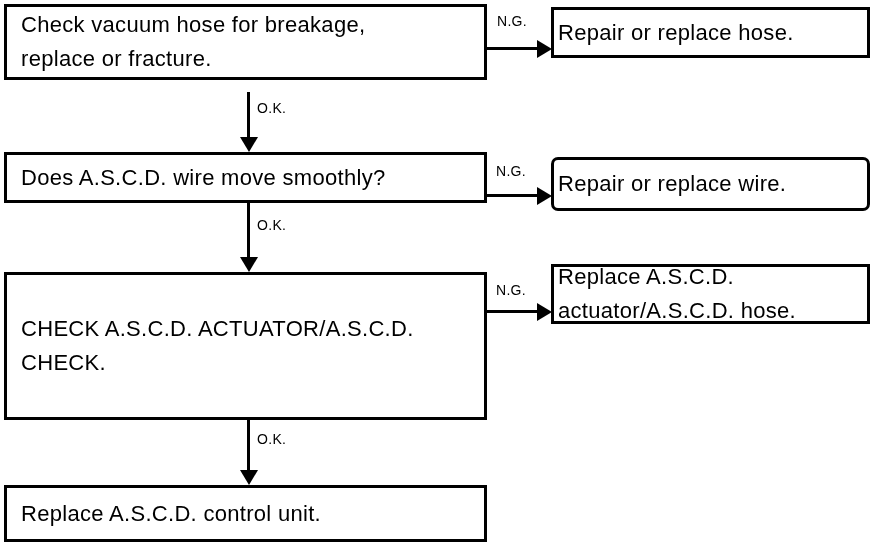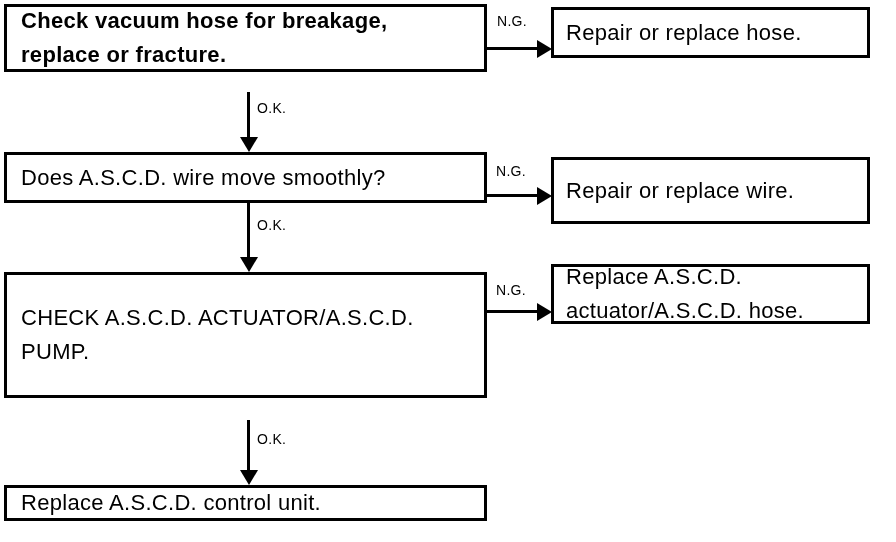--- a/index.html
+++ b/index.html
@@ -23,29 +23,29 @@
     background: #ffffff;
     display: flex;
     flex-direction: column;
     justify-content: center;
     font-size: 22px;
     line-height: 34px;
     letter-spacing: 0.3px;
   }
   .box .line { white-space: nowrap; }
   .left-col  { left: 4px;   width: 483px; padding-left: 14px; }
-  .right-col { left: 551px; width: 319px; padding-left: 12px; }
+  .right-col { left: 551px; width: 319px; padding-left: 4px; }
 
-  #box-step1  { top: 4px;   height: 68px; font-weight: bold; }
+  #box-step1  { top: 4px;   height: 76px; }
   #box-step2  { top: 152px; height: 51px; justify-content: center; }
-  #box-step3  { top: 272px; height: 126px; }
-  #box-final  { top: 485px; height: 36px; }
+  #box-step3  { top: 272px; height: 148px; }
+  #box-final  { top: 485px; height: 57px; }
 
   #box-action1 { top: 7px;   height: 51px; }
-  #box-action2 { top: 157px; height: 67px; }
+  #box-action2 { top: 157px; height: 54px; border-radius: 7px; }
   #box-action3 { top: 264px; height: 60px; }
 
   .label {
     position: absolute;
     font-size: 14px;
     line-height: 22px;
     letter-spacing: 0.3px;
     white-space: nowrap;
   }
   #ok-label-1 { left: 257px; top: 97px; }
@@ -129,21 +129,21 @@
   <div class="box right-col" id="box-action2">
     <div class="line">Repair or replace wire.</div>
   </div>
 
   <div class="label" id="ok-label-2">O.K.</div>
   <div class="vstem" id="varrow2-stem"></div>
   <div class="vhead" id="varrow2-head"></div>
 
   <div class="box left-col" id="box-step3">
     <div class="line">CHECK A.S.C.D. ACTUATOR/A.S.C.D.</div>
-    <div class="line">PUMP.</div>
+    <div class="line">CHECK.</div>
   </div>
   <div class="label" id="ng-label-3">N.G.</div>
   <div class="hstem" id="harrow3-stem"></div>
   <div class="hhead" id="harrow3-head"></div>
   <div class="box right-col" id="box-action3">
     <div class="line">Replace A.S.C.D.</div>
     <div class="line">actuator/A.S.C.D. hose.</div>
   </div>
 
   <div class="label" id="ok-label-3">O.K.</div>

